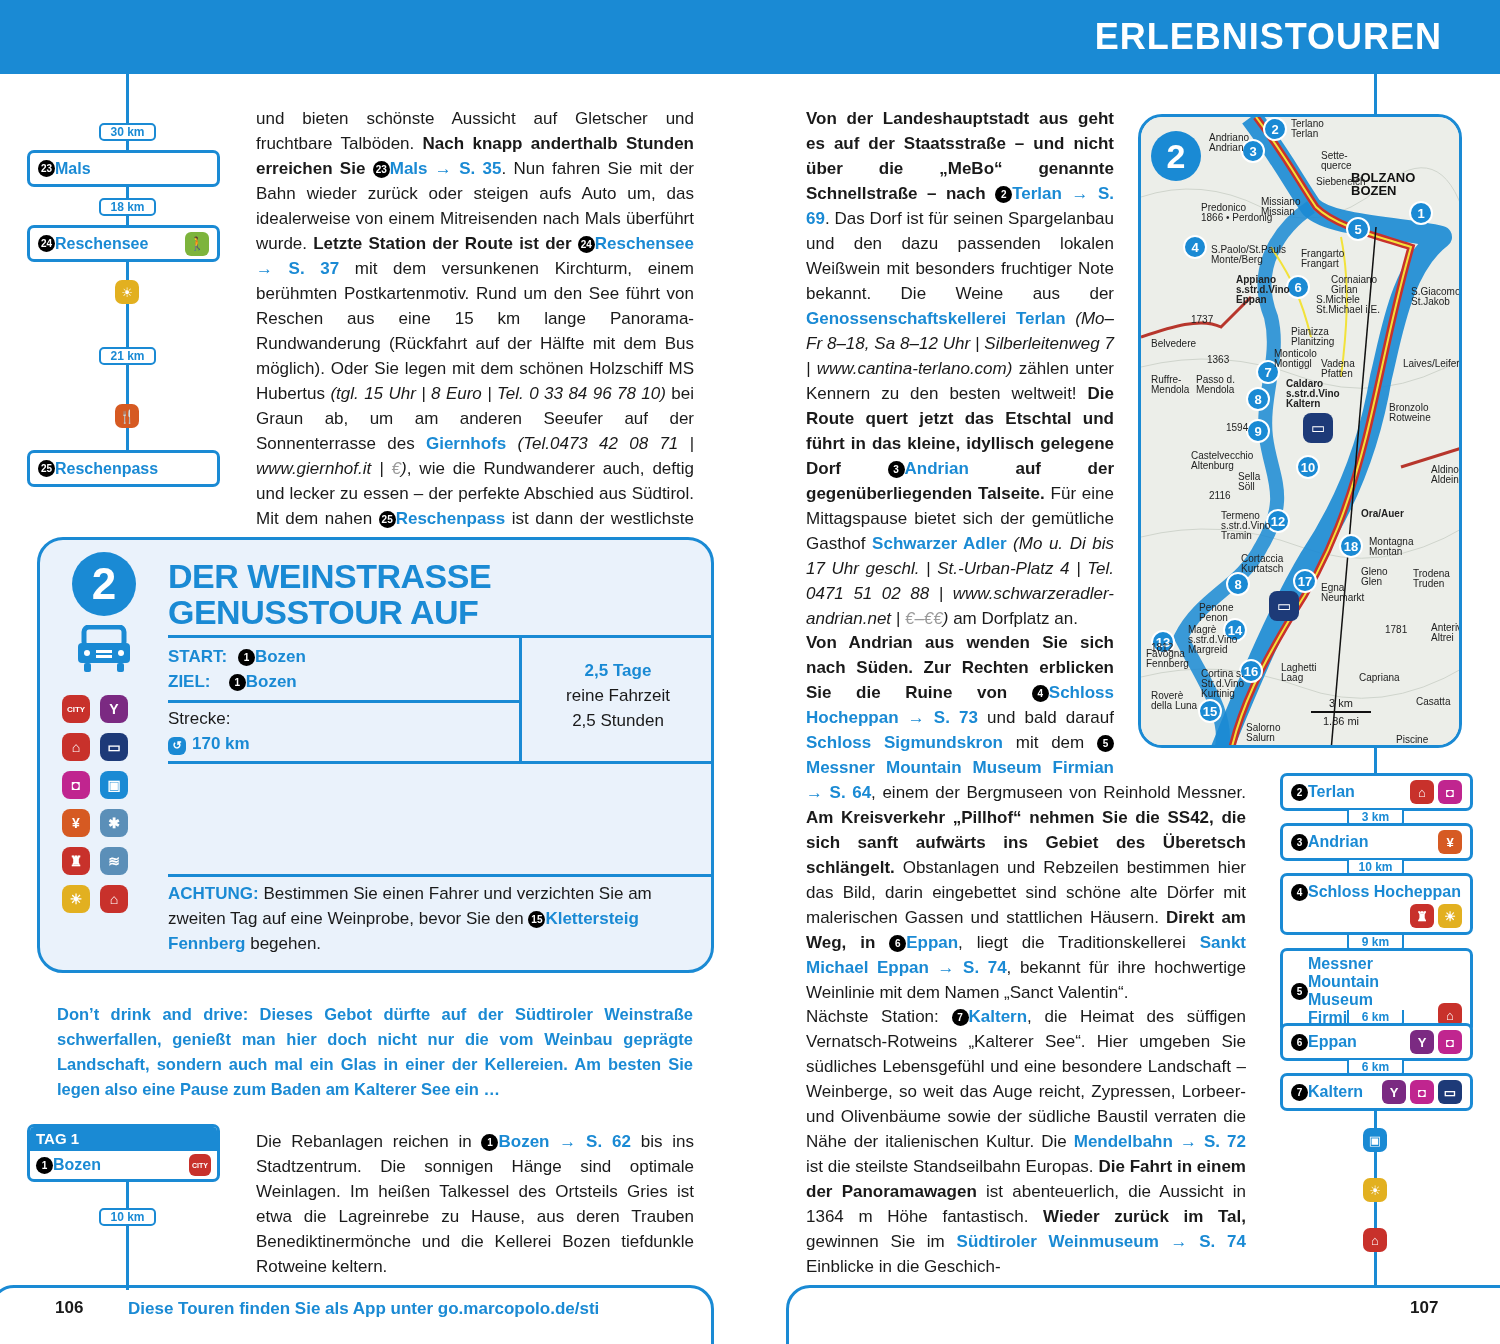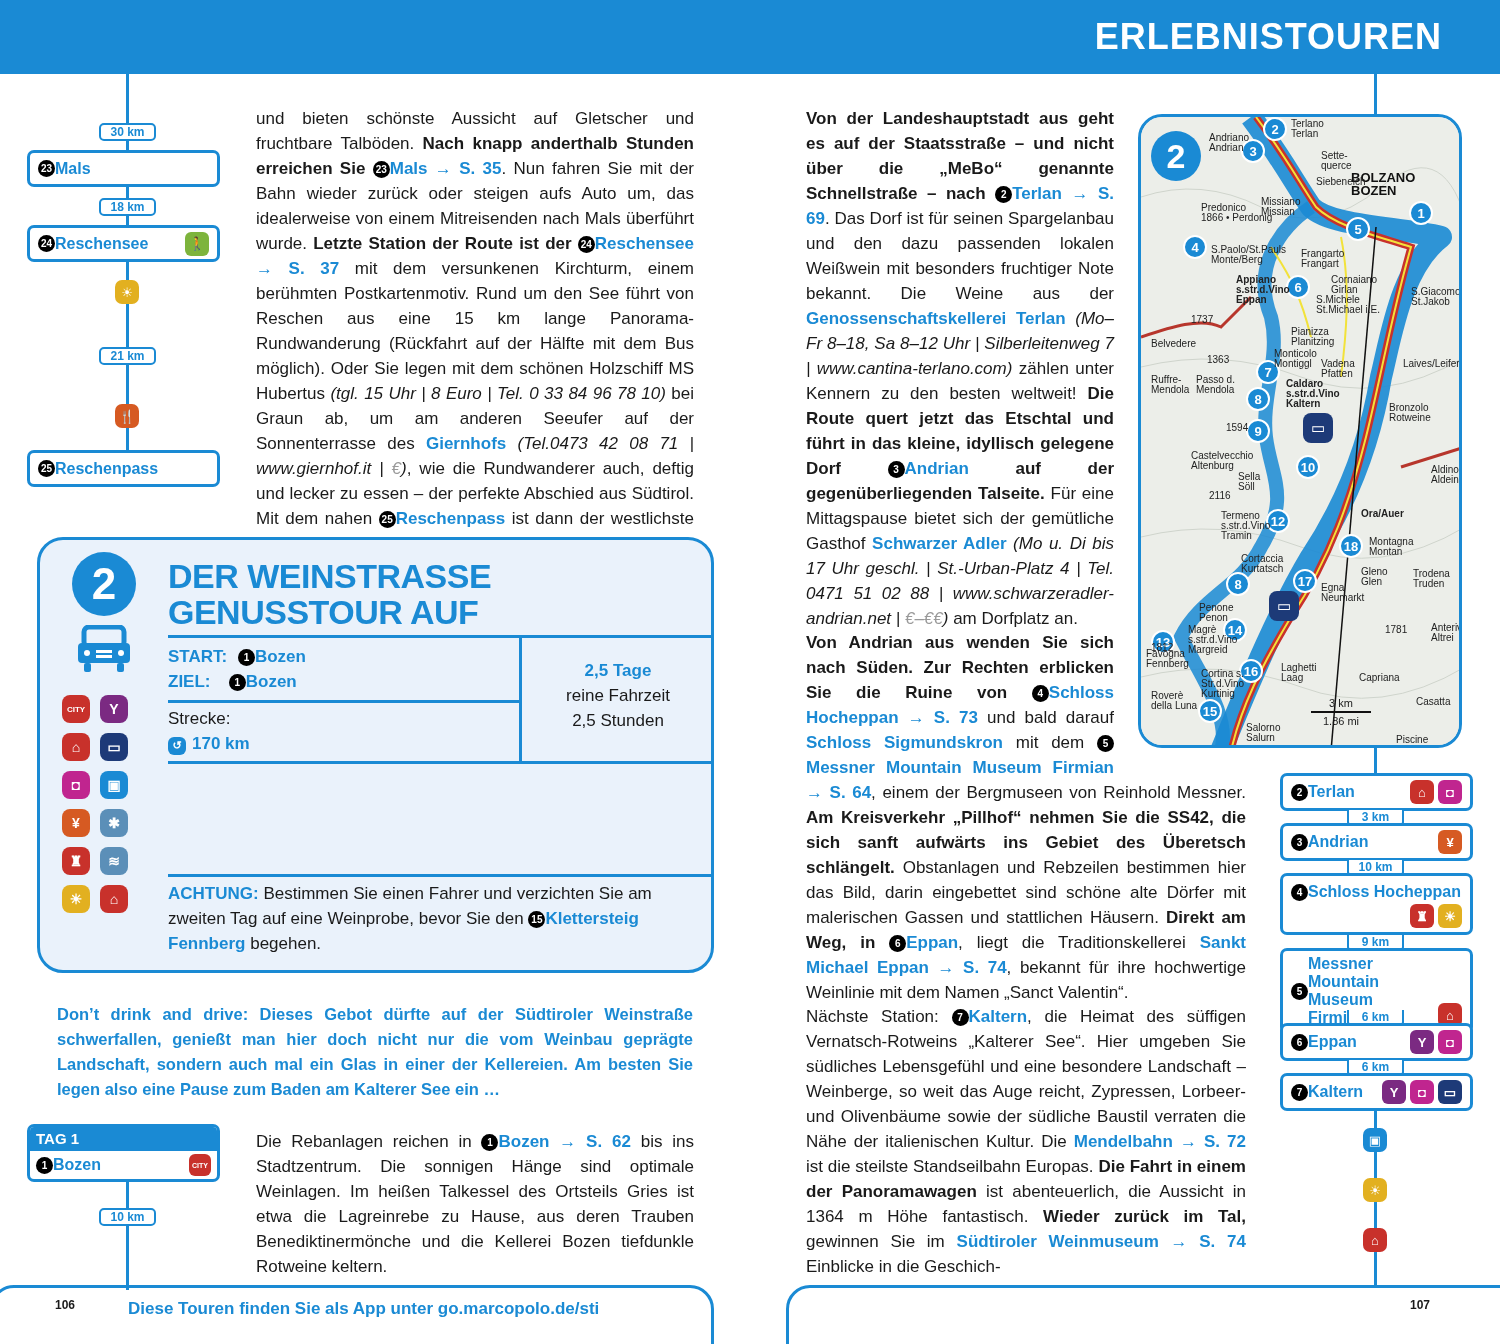--- a/index.html
+++ b/index.html
@@ -46,21 +46,21 @@
 
   .lead { position: absolute; left: 57px; top: 1002px; width: 636px; color: #1a8ad4; font-weight: bold; font-size: 16.5px; line-height: 25px; text-align: justify; }
 
   .tag { position: absolute; left: 27px; top: 1124px; width: 193px; height: 58px; border: 3px solid #1a8ad4; border-radius: 7px; background: #fff; overflow: hidden; }
   .tag-head { background: #1a8ad4; color: #fff; font-weight: bold; font-size: 15px; height: 24px; line-height: 24px; padding-left: 6px; }
   .tag-row { display: flex; align-items: center; height: 28px; padding: 0 6px; color: #1a8ad4; font-weight: bold; font-size: 16px; }
   .tag-row .lbl { flex: 1; }
 
   .footer-frame-l { position: absolute; left: -10px; top: 1285px; width: 724px; height: 100px; border: 3px solid #1a8ad4; border-radius: 24px; }
   .footer-frame-r { position: absolute; left: 786px; top: 1285px; width: 740px; height: 100px; border: 3px solid #1a8ad4; border-radius: 24px; }
-  .pagenum { position: absolute; top: 1298px; font-size: 12px; font-weight: bold; }
+  .pagenum { position: absolute; top: 1298px; font-size: 17px; font-weight: bold; }
   .footer-link { position: absolute; left: 128px; top: 1299px; color: #1a8ad4; font-weight: bold; font-size: 17px; }
 
   .map { position: absolute; left: 1138px; top: 114px; width: 324px; height: 634px; border: 3px solid #1a8ad4; border-radius: 24px; overflow: hidden; background: #eef0ec; }
   .map svg { position: absolute; left: 0; top: 0; }
   .maplbl { position: absolute; font-size: 10px; color: #222; line-height: 10px; font-family: "Liberation Sans", sans-serif; }
   .mapnum { position: absolute; width: 24px; height: 24px; border-radius: 50%; background: #1a8ad4; color: #fff; font-weight: bold; font-size: 13px; display: flex; align-items: center; justify-content: center; border: 2px solid #fff; }
   .mapbig { position: absolute; left: 10px; top: 14px; width: 50px; height: 50px; border-radius: 50%; background: #1a8ad4; color: #fff; font-size: 34px; font-weight: bold; display: flex; align-items: center; justify-content: center; }
   .maphotel { position: absolute; width: 30px; height: 30px; border-radius: 8px; background: #1d3a78; color: #fff; font-size: 15px; display: flex; align-items: center; justify-content: center; }
   .city { position: absolute; font-size: 13px; font-weight: bold; line-height: 13px; color: #111; }
   .scale { position: absolute; left: 170px; top: 580px; width: 60px; font-size: 11px; text-align: center; }

